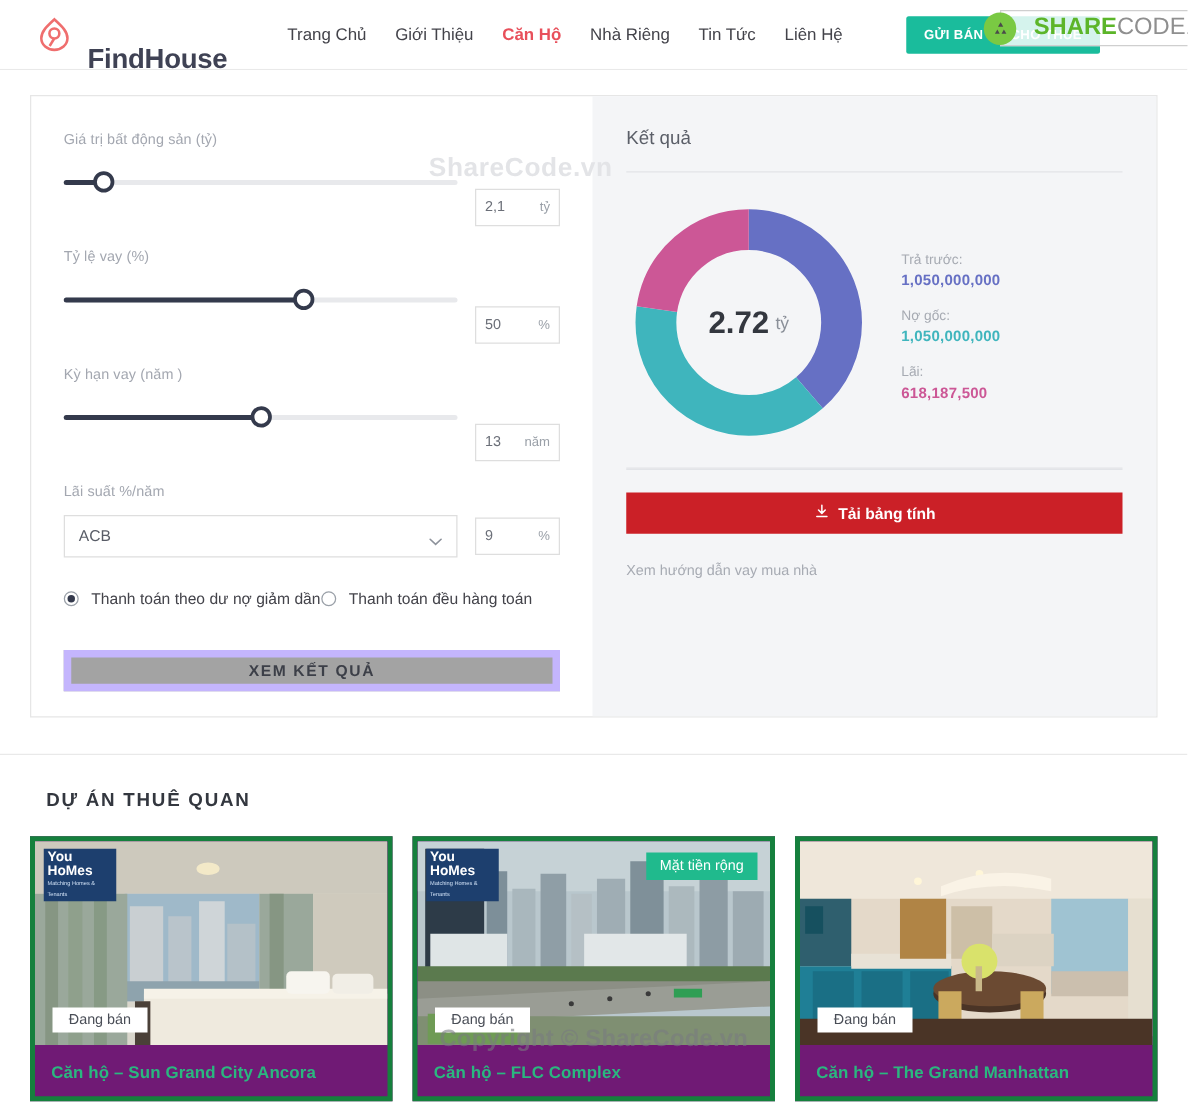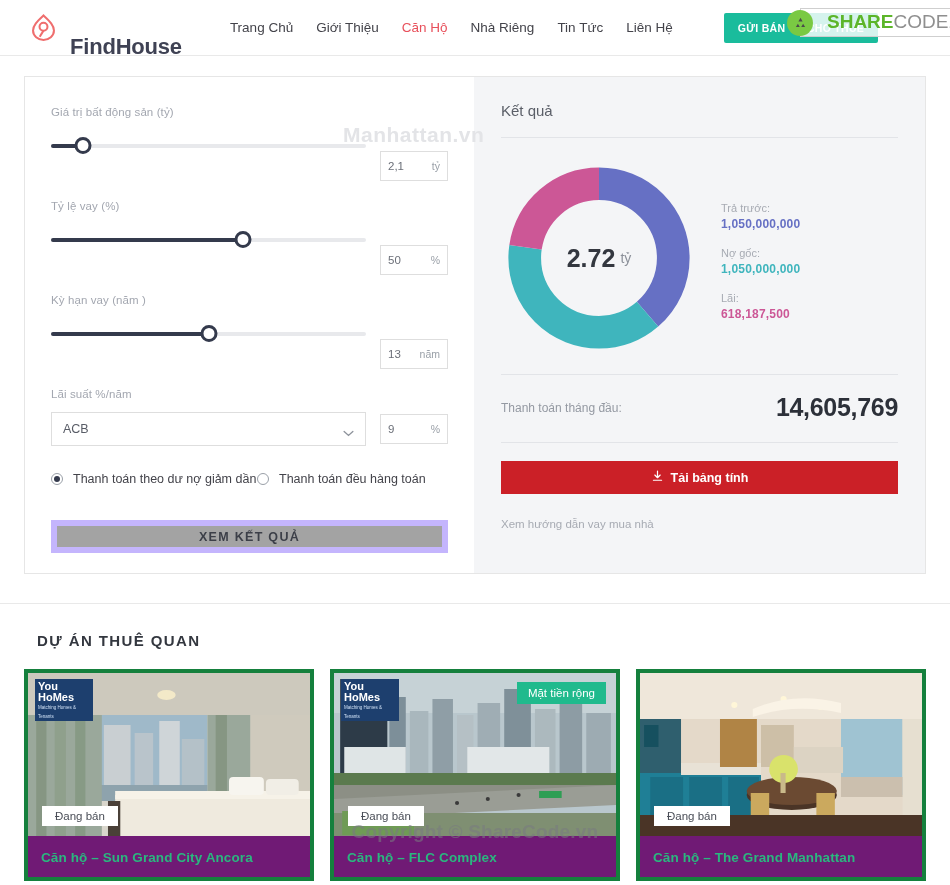--- a/index.html
+++ b/index.html
@@ -36,21 +36,21 @@
     gap: 23px;
     margin-left: 48px;
   }
   .nav-item {
     font-size: 13.5px;
     color: #43434a;
     text-decoration: none;
     white-space: nowrap;
     cursor: pointer;
   }
-  .nav-item.active { color: #e8505b; }
+  .nav-item.active { color: #e8505b; font-weight: bold; }
   .cta-btn {
     margin-left: 28px;
     background: #1abc9c;
     color: #ffffff;
     font-size: 10.5px;
     font-weight: bold;
     letter-spacing: 0.3px;
     padding: 9px 14px;
     border: none;
     border-radius: 2px;
@@ -400,21 +400,21 @@
     </div>
   </div>
 </div>
 <div class="page-divider"></div>
 
 <div class="calc-wrap">
   <div class="calc-card">
 
     <div class="calc-left">
 
-      <div class="wm-big">Manhattan.vn</div>
+      <div class="wm-big">ShareCode.vn</div>
 
       
       <div>
         <div class="field-label">Giá trị bất động sản (tỷ)</div>
         <div class="slider-row">
           <div class="slider-col">
             <div class="track">
               <div class="track-fill" style="width:10%"></div>
               <div class="track-knob" style="left:10%"></div>
             </div>
@@ -525,24 +525,20 @@
           </div>
           <div class="legend-item">
             <div class="legend-key">Lãi:</div>
             <div class="legend-val" style="color:#cc5796">618,187,500</div>
           </div>
         </div>
       </div>
 
       <div class="hr-soft"></div>
 
-      <div class="monthly-row">
-        <span class="monthly-label">Thanh toán tháng đầu:</span>
-        <span class="monthly-amount">14,605,769</span>
-      </div>
 
       <div class="hr-soft"></div>
 
       <button class="download-btn">
         <span>
           <svg viewBox="0 0 16 16" width="13" height="13">
             <path d="M8 1.5 V9.2 M4.7 6.2 L8 9.5 L11.3 6.2" fill="none" stroke="#fff" stroke-width="1.5" stroke-linecap="round" stroke-linejoin="round"></path>
             <path d="M3 12.6 H13" fill="none" stroke="#fff" stroke-width="1.5" stroke-linecap="round"></path>
           </svg>
         </span>

